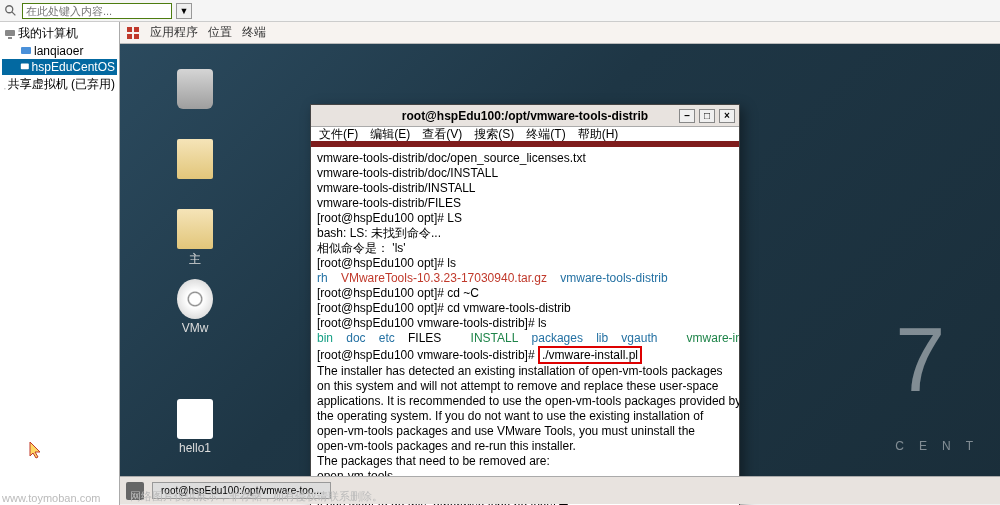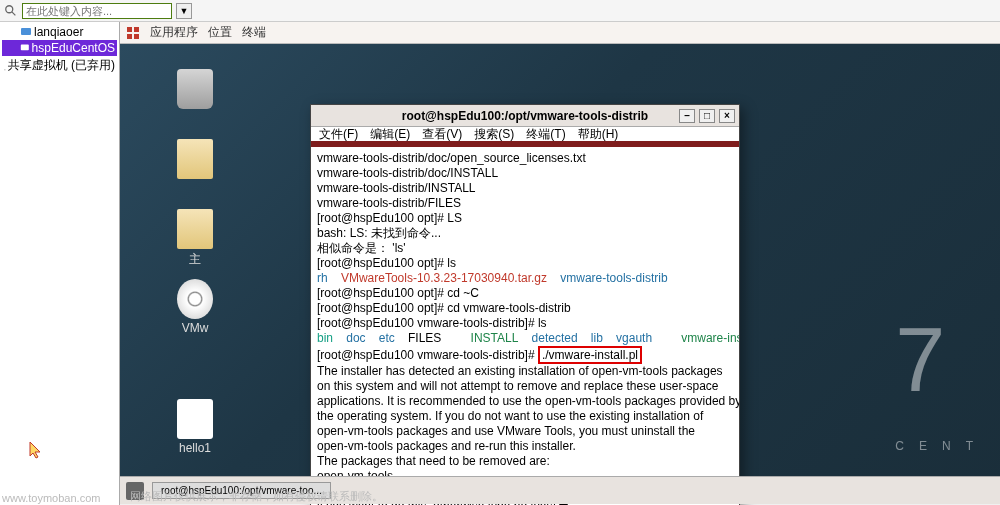--- a/index.html
+++ b/index.html
@@ -6,21 +6,21 @@
 body { width: 1000px; height: 505px; overflow: hidden; background: #f0f0f0; position: relative; }
 .search-bar { height: 22px; background: #f5f5f5; border-bottom: 1px solid #ccc; display: flex; align-items: center; padding: 0 4px; gap: 4px; }
 .search-icon { width: 14px; height: 14px; display: inline-block; }
 .search-input { flex: 0 0 90px; border: 1px solid #4d7c0f; padding: 1px 3px; font-size: 11px; }
 .dropdown-btn { width: 16px; height: 16px; border: 1px solid #999; background: #f0f0f0; font-size: 9px; text-align: center; line-height: 14px; }
 .main-layout { display: flex; height: 483px; }
 .left-panel { width: 120px; background: #fff; border-right: 1px solid #aaa; padding: 2px; }
 .tree { font-size: 11px; }
 .tree-item { padding: 1px 2px; display: flex; align-items: center; gap: 2px; white-space: nowrap; }
 .tree-icon { width: 12px; height: 12px; display: inline-block; }
-.tree-item.selected { background: #6d28d9; color: white; }
+.tree-item.selected { background: #0369a1; color: white; }
 .tree-item.indent1 { padding-left: 18px; }
 .right-panel { flex: 1; position: relative; }
 .vm-toolbar { height: 22px; background: #f7f3f0; border-bottom: 1px solid #bbb; display: flex; align-items: center; padding: 0 6px; gap: 10px; }
 .vm-tb-item { display: flex; align-items: center; gap: 10px; font-size: 11px; color: #333; }
 .vm-tb-icon { width: 14px; height: 14px; }
 .desktop { position: relative; height: 460px; background: linear-gradient(135deg, #2b4a5e 0%, #1e3645 40%, #1a2e3a 100%); }
 .desk-icon { position: absolute; text-align: center; color: #ddd; font-size: 10px; width: 60px; }
 .desk-icon .ico { width: 36px; height: 40px; margin: 0 auto 2px; background: #ccc; border-radius: 3px; }
 .desk-icon.trash .ico { background: linear-gradient(#d5d5d5,#9e9e9e); border-radius: 4px 4px 6px 6px; }
 .desk-icon.folder .ico { background: linear-gradient(#f5e4b8,#e2c67a); border-radius: 2px; }
@@ -56,20 +56,27 @@
         <line x1="9" y1="9" x2="13" y2="13" stroke="#666" stroke-width="1.5"></line>
       </svg>
   </span>
   <input class="search-input" placeholder="在此处键入内容..." style="">
   <span class="dropdown-btn">▼</span>
 </div>
 
 <div class="main-layout">
   <div class="left-panel">
     <div class="tree">
+      <div class="tree-item">
+        <span class="tree-icon"><svg viewBox="0 0 12 12">
+              <rect x="1" y="2" width="10" height="6" fill="#888" rx="1"></rect>
+              <rect x="4" y="9" width="4" height="2" fill="#888"></rect>
+            </svg></span>
+        <span>我的计算机</span>
+      </div>
       <div class="tree-item indent1">
         <span class="tree-icon"><svg viewBox="0 0 12 12">
               <rect x="1" y="2" width="10" height="7" fill="#4a90d9" rx="1"></rect>
             </svg></span>
         <span>lanqiaoer</span>
       </div>
       <div class="tree-item indent1 selected">
         <span class="tree-icon"><svg viewBox="0 0 12 12">
               <rect x="1" y="2" width="10" height="7" fill="#fff" rx="1"></rect>
             </svg></span>
@@ -142,21 +149,21 @@
 <span>vmware-tools-distrib/INSTALL</span>
 <span>vmware-tools-distrib/FILES</span>
 <span>[root@hspEdu100 opt]# LS</span>
 <span>bash: LS: 未找到命令...</span>
 <span>相似命令是： 'ls'</span>
 <span>[root@hspEdu100 opt]# ls</span>
 <span class="c-blue">rh</span>  <span class="c-red">VMwareTools-10.3.23-17030940.tar.gz</span>  <span class="c-blue">vmware-tools-distrib</span>
 <span>[root@hspEdu100 opt]# cd ~C</span>
 <span>[root@hspEdu100 opt]# cd vmware-tools-distrib</span>
 <span>[root@hspEdu100 vmware-tools-distrib]# ls</span>
-<span class="c-cyan">bin</span>  <span class="c-blue">doc</span>  <span class="c-blue">etc</span>  <span>FILES</span>  <span class="c-green">INSTALL</span>  <span class="c-blue">detected</span>  <span class="c-blue">lib</span>  <span class="c-blue">vgauth</span>  <span class="c-green">vmware-install.pl</span>
+<span class="c-cyan">bin</span>  <span class="c-blue">doc</span>  <span class="c-blue">etc</span>  <span>FILES</span>  <span class="c-green">INSTALL</span>  <span class="c-blue">packages</span>  <span class="c-blue">lib</span>  <span class="c-blue">vgauth</span>  <span class="c-green">vmware-install.pl</span>
 <span>[root@hspEdu100 vmware-tools-distrib]# </span><span class="hl-box">./vmware-install.pl</span>
 <span>The installer has detected an existing installation of open-vm-tools packages</span>
 <span>on this system and will not attempt to remove and replace these user-space</span>
 <span>applications. It is recommended to use the open-vm-tools packages provided by</span>
 <span>the operating system. If you do not want to use the existing installation of</span>
 <span>open-vm-tools packages and use VMware Tools, you must uninstall the</span>
 <span>open-vm-tools packages and re-run this installer.</span>
 <span>The packages that need to be removed are:</span>
 <span>open-vm-tools</span>
 <span>The installer will next check if there are any missing kernel drivers. Type yes</span>

